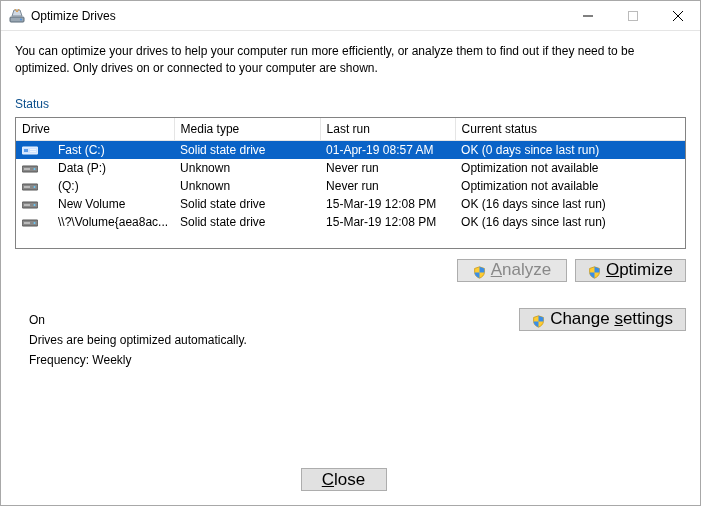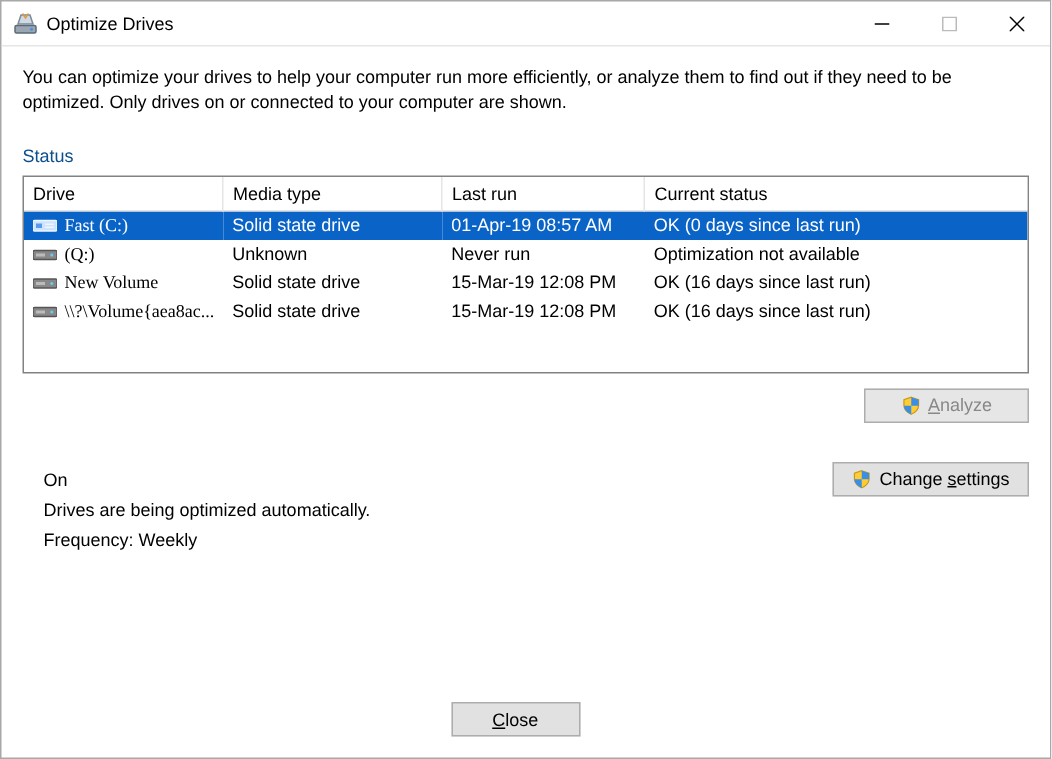--- a/index.html
+++ b/index.html
@@ -83,22 +83,21 @@
     white-space: nowrap;
     vertical-align: middle;
   }
   tbody tr.selected td {
     background: #0a63c7;
     color: #fff;
   }
   .drive-cell {
     display: flex;
     align-items: center;
-    gap: 5px;
-    font-family: Liberation Serif, serif;
+    gap: 20px;
   }
   .drive-icon {
     width: 16px; height: 12px;
     display: inline-block;
   }
   .btn-row {
     display: flex;
     justify-content: flex-end;
     gap: 8px;
     margin-top: 10px;
@@ -107,21 +106,21 @@
   .btn {
     min-width: 110px;
     height: 23px;
     border: 1px solid #adadad;
     background: #e1e1e1;
     display: inline-flex;
     align-items: center;
     justify-content: center;
     gap: 5px;
     font-family: inherit;
-    font-size: 12px;
+    font-size: 17px;
     padding: 0 12px;
     cursor: pointer;
   }
   .btn.disabled {
     color: #888;
     background: #e6e6e6;
     cursor: default;
   }
   .shield {
     width: 13px; height: 13px;
@@ -216,20 +215,35 @@
               <td>OK (0 days since last run)</td>
             </tr>
             <tr>
               <td>
                 <span class="drive-cell">
                   <span class="drive-icon"><svg width="16" height="12" viewBox="0 0 16 12">
                       <rect x="0" y="4" width="16" height="6" rx="1" fill="#888" stroke="#555"></rect>
                       <circle cx="12.5" cy="7" r="1" fill="#6cf"></circle>
                       <rect x="2" y="6" width="6" height="2" fill="#bbb"></rect>
                     </svg></span>
+                  <span>Data (P:)</span>
+                </span>
+              </td>
+              <td>Unknown</td>
+              <td>Never run</td>
+              <td>Optimization not available</td>
+            </tr>
+            <tr>
+              <td>
+                <span class="drive-cell">
+                  <span class="drive-icon"><svg width="16" height="12" viewBox="0 0 16 12">
+                      <rect x="0" y="4" width="16" height="6" rx="1" fill="#888" stroke="#555"></rect>
+                      <circle cx="12.5" cy="7" r="1" fill="#6cf"></circle>
+                      <rect x="2" y="6" width="6" height="2" fill="#bbb"></rect>
+                    </svg></span>
                   <span>(Q:)</span>
                 </span>
               </td>
               <td>Unknown</td>
               <td>Never run</td>
               <td>Optimization not available</td>
             </tr>
             <tr>
               <td>
                 <span class="drive-cell">
@@ -267,20 +281,30 @@
     <div class="btn-row">
       <button class="btn disabled">
         <span class="shield">
           <svg viewBox="0 0 16 16" width="13" height="13">
             <path d="M8 1 L14 3 V8 C14 11 11 14 8 15 C5 14 2 11 2 8 V3 Z" fill="#ffcc33" stroke="#c79a1a"></path>
             <path d="M8 1 L14 3 V8 L8 8 Z" fill="#3b8ee6"></path>
             <path d="M8 8 L8 15 C5 14 2 11 2 8 Z" fill="#3b8ee6"></path>
           </svg>
         </span>
         <span><span class="u">A</span><span>nalyze</span></span>
+      </button>
+      <button class="btn">
+        <span class="shield">
+          <svg viewBox="0 0 16 16" width="13" height="13">
+            <path d="M8 1 L14 3 V8 C14 11 11 14 8 15 C5 14 2 11 2 8 V3 Z" fill="#ffcc33" stroke="#c79a1a"></path>
+            <path d="M8 1 L14 3 V8 L8 8 Z" fill="#3b8ee6"></path>
+            <path d="M8 8 L8 15 C5 14 2 11 2 8 Z" fill="#3b8ee6"></path>
+          </svg>
+        </span>
+        <span><span class="u">O</span><span>ptimize</span></span>
       </button>
     </div>
 
 
     <div class="sched-row">
       <div class="sched-left sched-body">
         <div style="font-weight:400;color:#000">On</div>
         <div>Drives are being optimized automatically.</div>
         <div>Frequency: Weekly</div>
       </div>

